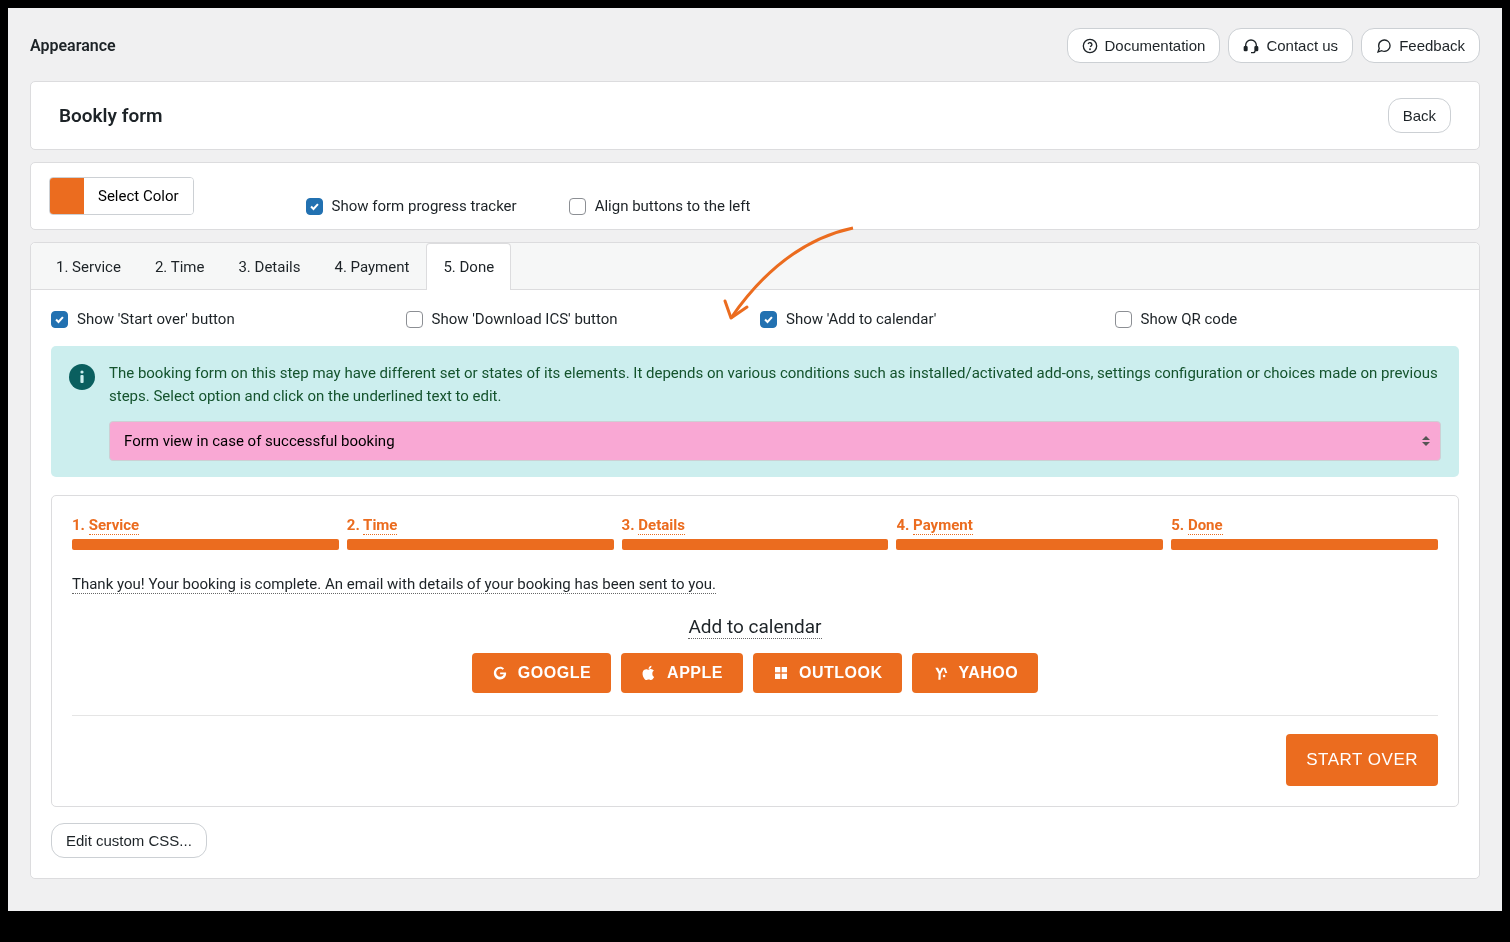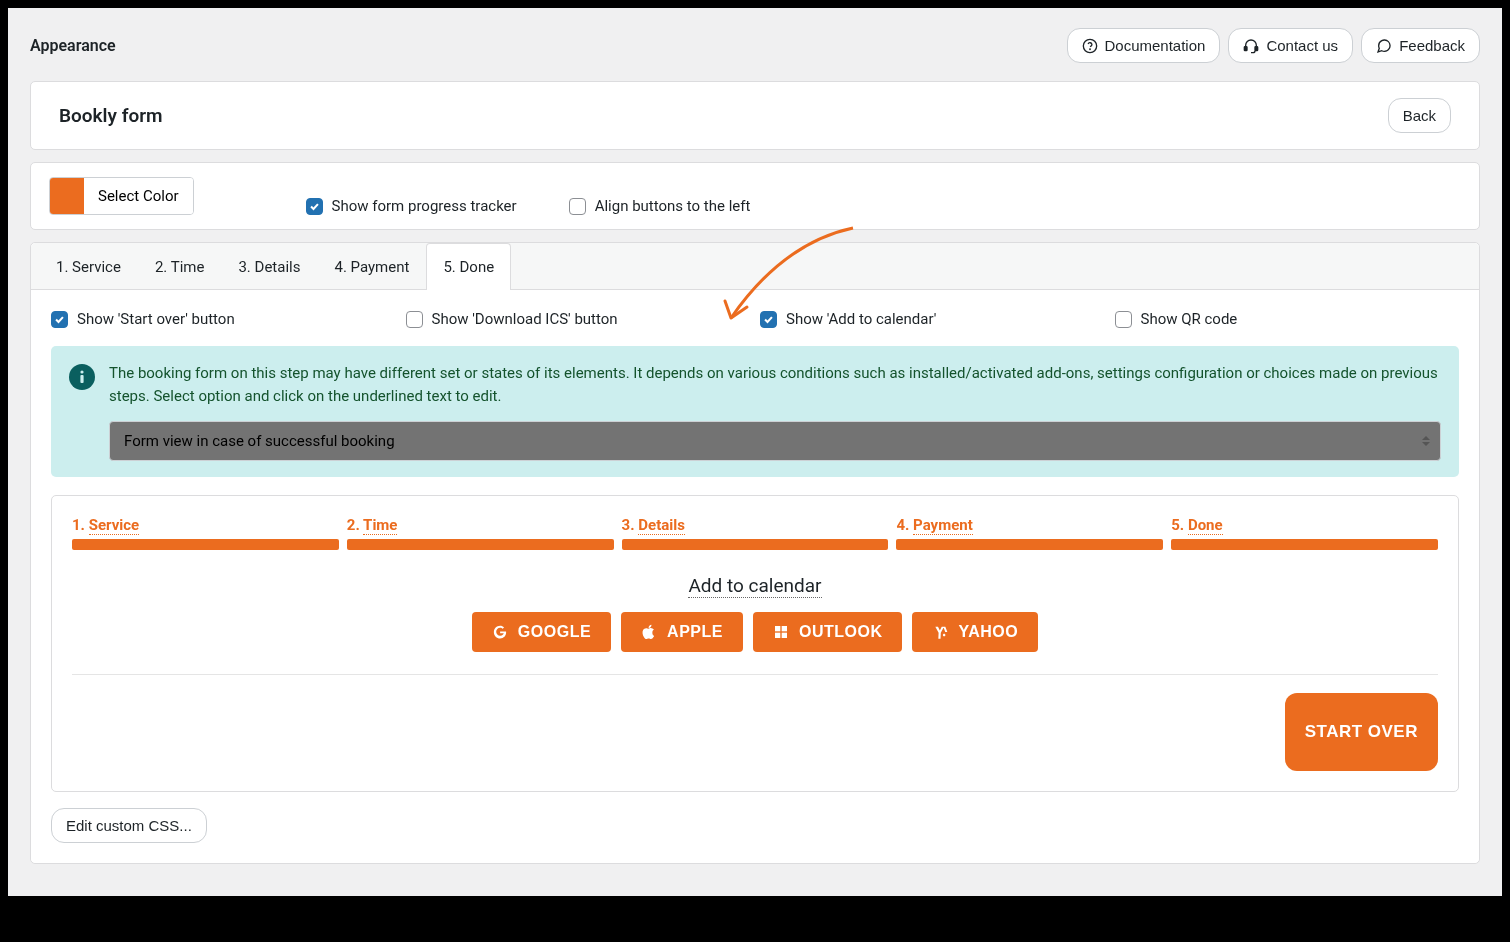--- a/index.html
+++ b/index.html
@@ -162,21 +162,21 @@
   .info-icon svg { width: 10px; height: 14px; fill: #cceeee; }
   .info-content { flex: 1; }
   .info-text {
     font-size: 15px;
     line-height: 1.55;
     color: #14532d;
     margin-bottom: 12px;
   }
   .select-wrap {
     position: relative;
-    background: #737373;
+    background: #f9a8d4;
     border: 1px solid #ccd0d4;
     border-radius: 4px;
     height: 40px;
     display: flex;
     align-items: center;
     padding: 0 14px;
     font-size: 15px;
   }
   .select-arrows {
     position: absolute;
@@ -257,24 +257,24 @@
   .divider {
     border: none;
     border-top: 1px solid #e5e5e5;
     margin: 0 0 18px;
   }
   .start-over-wrap { text-align: right; }
   .btn-startover {
     background: #eb6c1f;
     color: #fff;
     border: none;
-    border-radius: 12px;
-    padding: 29px 20px;
+    border-radius: 4px;
+    padding: 16px 20px;
     font-size: 17px;
-    font-weight: 700;
+    font-weight: 400;
     letter-spacing: 0.5px;
     cursor: pointer;
   }
   .arrow-overlay {
     position: absolute;
     pointer-events: none;
   }
 </style>
 </head>
 <body>
@@ -410,20 +410,23 @@
           <div class="progress-step">
             <div class="progress-label"><span>4.</span> <span class="dotted">Payment</span></div>
             <div class="progress-bar"></div>
           </div>
           <div class="progress-step">
             <div class="progress-label"><span>5.</span> <span class="dotted">Done</span></div>
             <div class="progress-bar"></div>
           </div>
         </div>
 
+        <div style="margin-bottom:22px;">
+          <span class="thank-you">Thank you! Your booking is complete. An email with details of your booking has been sent to you.</span>
+        </div>
 
         <div class="center" style="margin-bottom:4px;">
           <span class="add-cal-title">Add to calendar</span>
         </div>
 
         <div class="cal-buttons">
           <button class="btn-orange">
             <svg viewBox="0 0 24 24">
                 <path d="M21.35 11.1h-9.17v2.73h5.4c-.24 1.3-1.63 3.82-5.4 3.82-3.25 0-5.9-2.69-5.9-6s2.65-6 5.9-6c1.85 0 3.09.79 3.8 1.47l2.06-1.98C16.46 3.7 14.47 2.8 12.18 2.8 7.01 2.8 2.8 7 2.8 12.2s4.21 9.4 9.38 9.4c5.42 0 9.02-3.8 9.02-9.16 0-.62-.07-1.09-.15-1.34z"></path>
               </svg>

